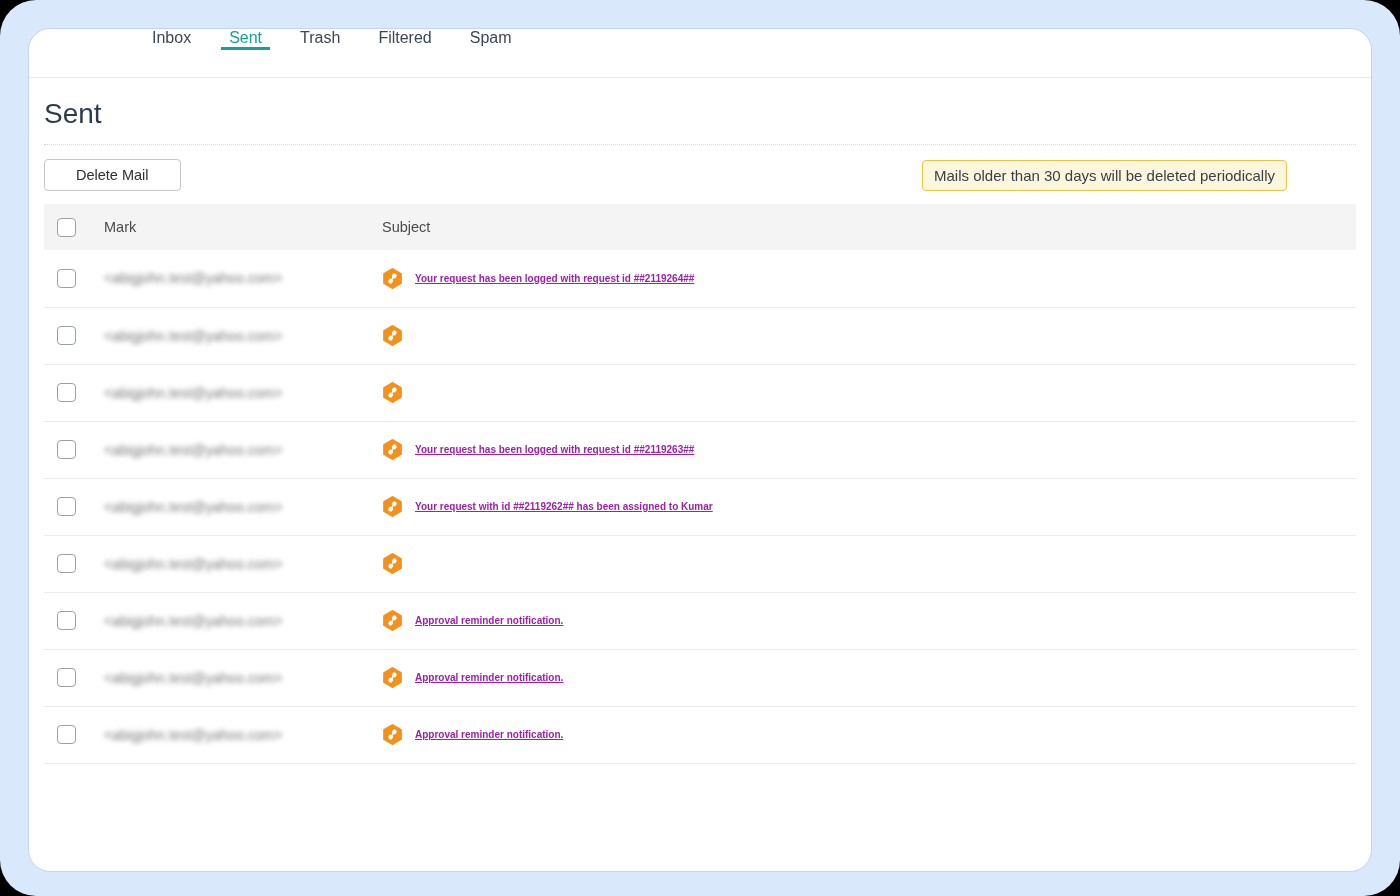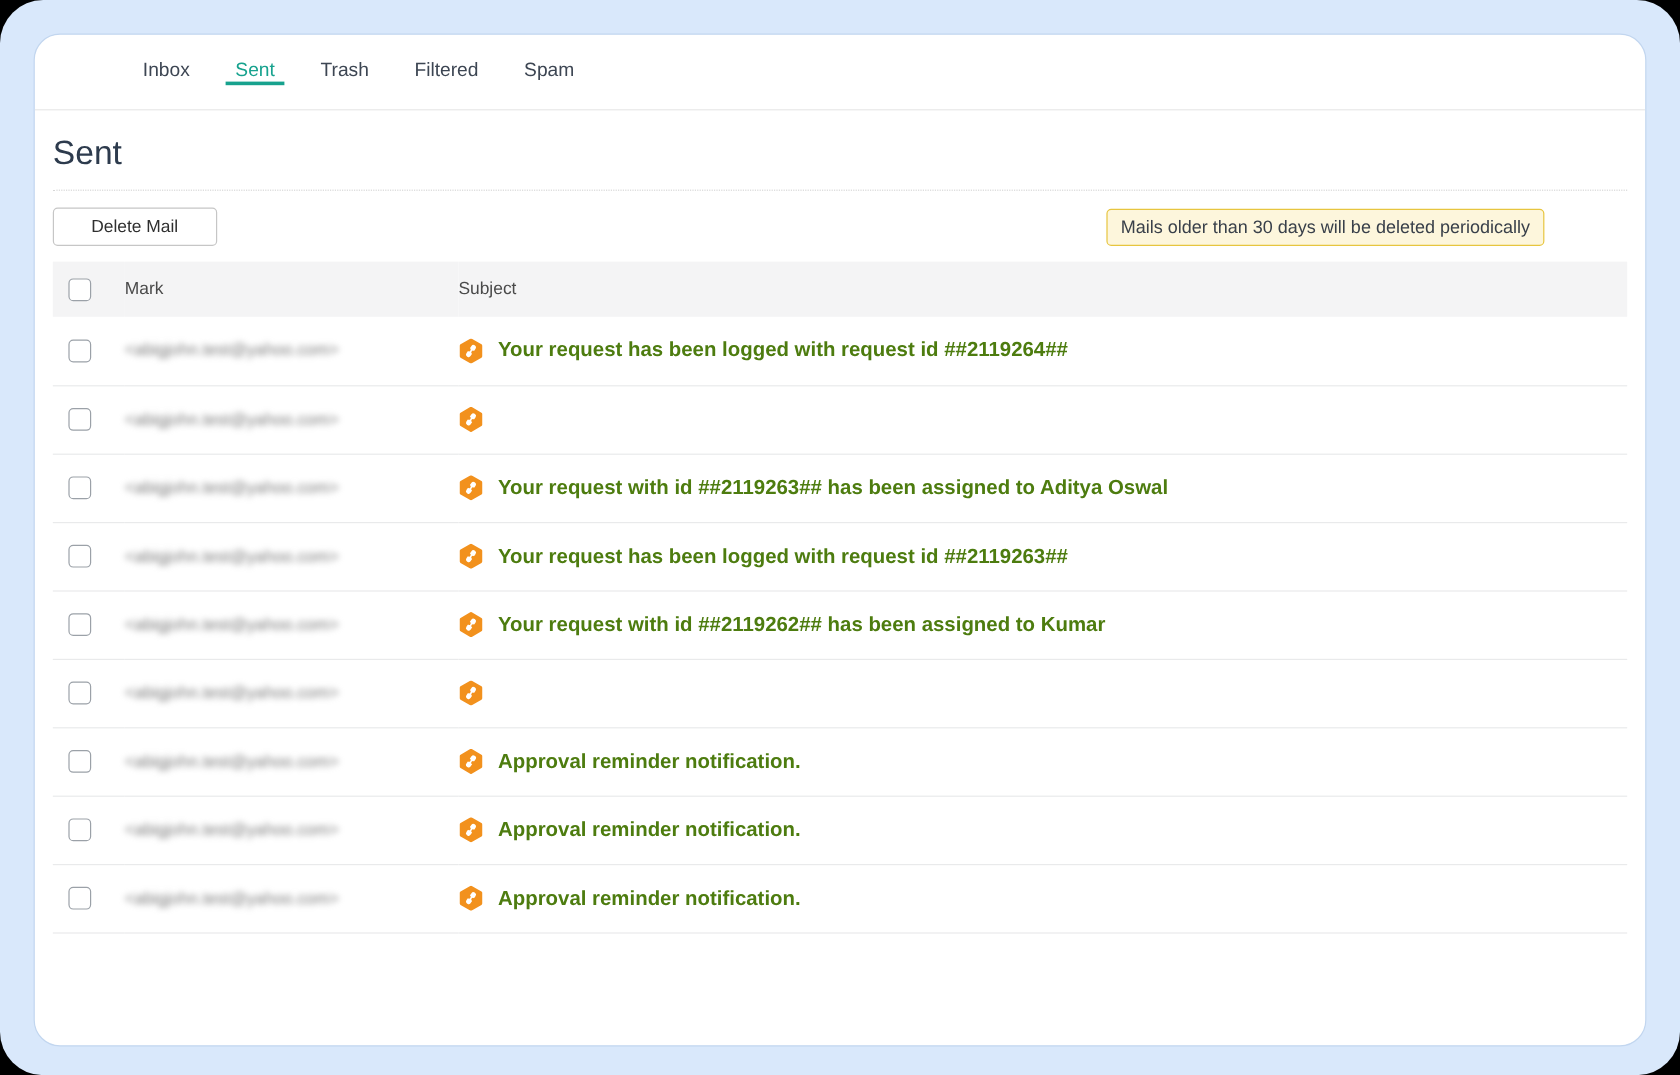--- a/index.html
+++ b/index.html
@@ -4,22 +4,22 @@
 <style>
   * { margin:0; padding:0; box-sizing:border-box; }
   html,body { width:1400px; height:896px; background:#000; overflow:hidden;
               font-family:"Liberation Sans","DejaVu Sans",sans-serif; }
   .viewport { position:relative; width:1400px; height:896px; }
   .page-bg  { position:absolute; inset:0; background:#d9e8fb; border-radius:36px; }
   .card     { position:absolute; left:28px; top:28px; right:28px; bottom:24px;
               background:#fff; border:1px solid #c2d6ef; border-radius:22px; overflow:hidden; }
 
   
-  .tabbar { display:flex; align-items:center; gap:22px; padding-left:82px;
-            border-bottom:1px solid #e8e8e8; height:63px; }
+  .tabbar { display:flex; align-items:flex-start; gap:22px; padding-left:115px;
+            border-bottom:1px solid #e8e8e8; height:49px; }
   .tab    { display:flex; align-items:center; padding:0 8px; margin-bottom:-1px;
             border-bottom:3px solid transparent; cursor:pointer; }
   .tab-label { font-size:16px; color:#3d4653; }
   .tab.active { border-bottom-color:var(--accent-teal,#17a28e); }
   .tab.active .tab-label { color:var(--accent-teal,#17a28e); }
 
   .content { padding:0 15px; }
 
   .page-title { font-size:28px; font-weight:500; color:#2d3b4d; margin:20px 0 14px; }
   .dotted-divider { border-bottom:1px dotted #d6d6d6; }
@@ -35,21 +35,21 @@
   .mail-table { width:100%; border-collapse:collapse; }
   .mail-table thead th { background:#f4f4f5; height:46px; text-align:left;
                          font-weight:400; font-size:14.5px; color:#4a4a4a; }
   .col-check   { width:60px; padding-left:13px; }
   .col-mails   { width:278px; }
   .mail-table tbody td { height:57px; border-bottom:1px solid #e9eaeb; }
   .cb { -webkit-appearance:none; appearance:none; width:19px; height:19px; display:block;
         background:#fff; border:1.5px solid #9ba1a8; border-radius:4px; cursor:pointer; }
   .sender { color:#7b7b7b; font-size:14px; white-space:nowrap; filter:blur(2.6px); }
   .subject-wrap { display:flex; align-items:center; gap:12px; }
-  .subject-text { color:#4d7c0f; font-size:17px; font-weight:700; }
+  .subject-text { color:#a21caf; font-size:10px; font-weight:700;text-decoration:underline; }
   .mail-icon svg { display:block; }
   .mail-icon .hex { fill:var(--icon-orange,#f2911d); stroke:var(--icon-orange,#f2911d); }
   .mail-icon .notch { fill:var(--icon-orange,#f2911d); }
 </style>
 </head>
 <body>
 
 <div class="viewport">
   <div class="page-bg">
     <div class="card">
@@ -149,21 +149,20 @@
         <span class="mail-icon">
           <svg width="21" height="21" viewBox="0 0 24 24">
             <path class="hex" d="M12 1.6 L21.2 6.9 V17.1 L12 22.4 L2.8 17.1 V6.9 Z" stroke-width="3" stroke-linejoin="round"></path>
             <g transform="rotate(35 12 12)">
               <rect x="9.6" y="5.6" width="4.8" height="12.8" rx="2.2" fill="#ffffff"></rect>
               <circle class="notch" cx="9.6" cy="12" r="1.7"></circle>
               <circle class="notch" cx="14.4" cy="12" r="1.7"></circle>
             </g>
           </svg>
         </span>
-        <span class="subject-text">Your request with id ##2119263## has been assigned to Aditya Oswal</span>
       </div>
     </td>
   </tr>
               <tr class="mail-row">
     <td class="col-check">
       <input type="checkbox" class="cb" style="">
     </td>
     <td class="col-mails">
       <span class="sender">&lt;abigjohn.test@yahoo.com&gt;</span>
     </td>

